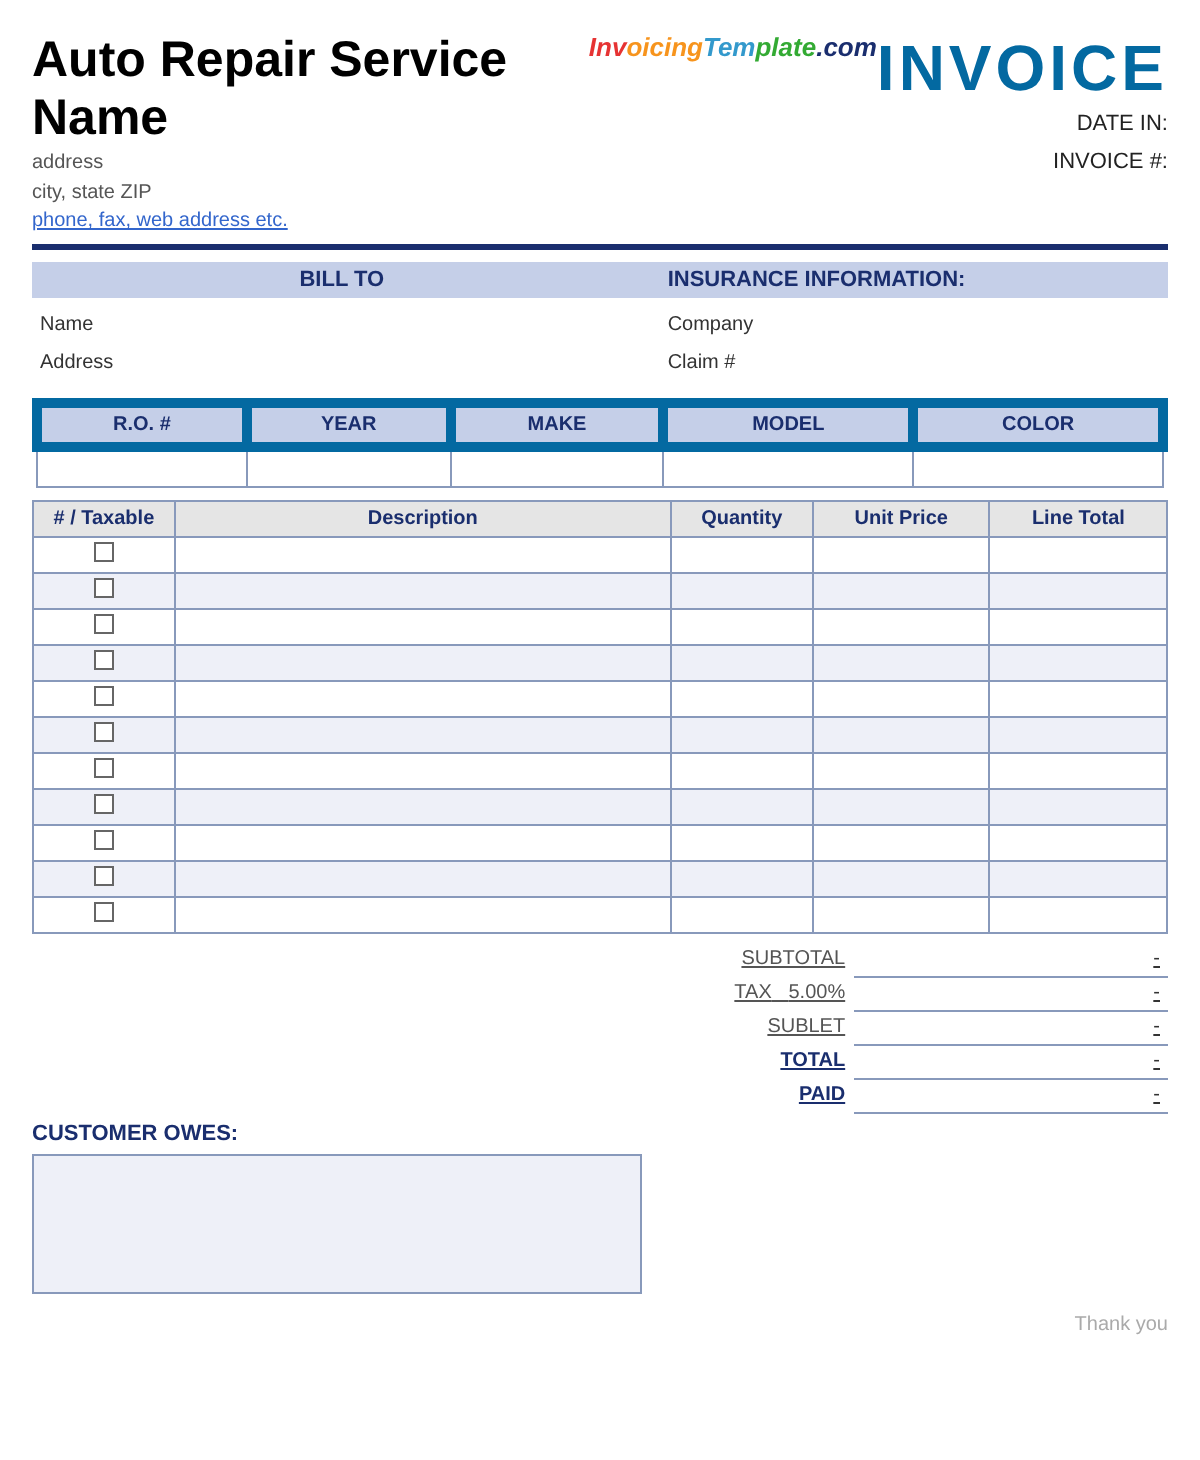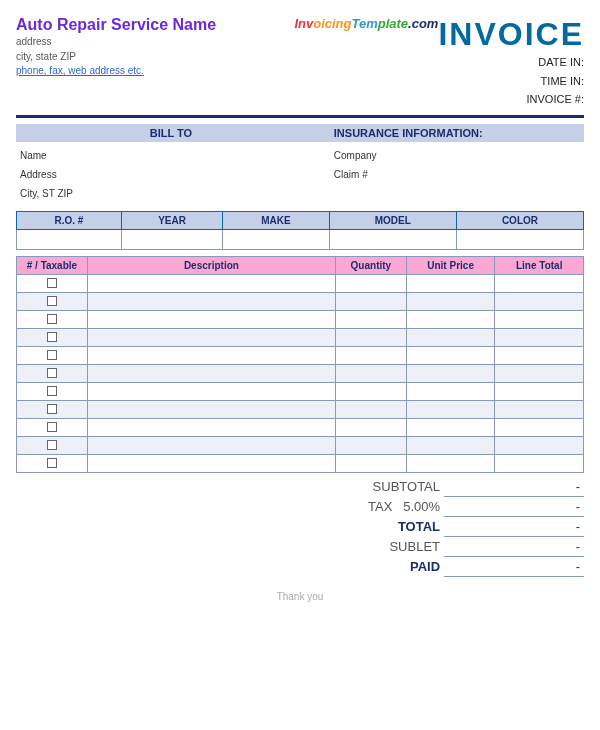--- a/index.html
+++ b/index.html
@@ -15,23 +15,23 @@
 
     
     .header {
       display: flex;
       justify-content: space-between;
       align-items: flex-start;
       margin-bottom: 6px;
     }
     .company-info { flex: 1; }
     .company-name {
-      font-size: 16px;
-      font-weight: bold;
-      color: #6d28d9;
+      font-size: 25px;
+      font-weight: bold;
+      color: #000000;
     }
     .company-address { font-size: 10px; color: #555; line-height: 1.5; }
     .company-link { font-size: 10px; color: #3366cc; text-decoration: underline; }
     .invoice-logo { font-size: 32px; font-weight: bold; color: #0369a1; letter-spacing: 2px; }
     .header-right { text-align: right; }
     .header-dates { font-size: 11px; color: #1a2e6e; font-weight: bold; line-height: 1.7; }
     .header-dates span { color: #222; font-weight: normal; }
     .header-middle {
       display: flex;
       flex-direction: column;
@@ -78,41 +78,41 @@
     .insurance-section .section-header { text-align: left; padding-left: 8px; }
 
     
     .vehicle-table {
       width: 100%;
       border-collapse: collapse;
       margin: 8px 0 6px 0;
     }
     .vehicle-table th {
       background: #c5cfe8;
-      border: 1px solid #0369a1;
+      border: 5px solid #0369a1;
       text-align: center;
       font-size: 10px;
       font-weight: bold;
       color: #1a2e6e;
       padding: 3px 2px;
     }
     .vehicle-table td {
       border: 1px solid #8899bb;
       height: 20px;
       padding: 2px;
     }
 
     
     .items-table {
       width: 100%;
       border-collapse: collapse;
       margin-bottom: 4px;
     }
     .items-table th {
-      background: #f9a8d4;
+      background: #e5e5e5;
       border: 1px solid #8899bb;
       text-align: center;
       font-size: 10px;
       font-weight: bold;
       color: #1a2e6e;
       padding: 3px 2px;
     }
     .items-table td {
       border: 1px solid #8899bb;
       height: 18px;
@@ -152,23 +152,24 @@
       border: 1px solid #8899bb;
       height: 70px;
       width: 100%;
       background: #eef0f8;
     }
     .totals-table {
       width: 100%;
       border-collapse: collapse;
     }
     .totals-table td {
-      font-size: 13px;
+      font-size: 10px;
       padding: 2px 4px;
       height: 17px;
+      text-decoration: underline;
     }
     .totals-label {
       text-align: right;
       color: #555;
     }
     .totals-bold {
       font-weight: bold;
       color: #1a2e6e;
       text-align: right;
     }
@@ -211,36 +212,32 @@
     <div class="invoicing-template">
       <span class="it-inv">Inv</span><span class="it-oicing">oicing</span><span class="it-tem">Tem</span><span class="it-plate">plate</span><span class="it-com">.com</span>
     </div>
   </div>
   <div class="header-right">
     <div class="invoice-logo">INVOICE</div>
     <div class="header-dates">
       <span>DATE IN:</span><span></span>
     </div>
     <div class="header-dates">
-      <span>TIME IN:</span><span></span>
-    </div>
-    <div class="header-dates">
       <span>INVOICE #:</span><span></span>
     </div>
   </div>
 </div>
 
 <hr class="divider">
 
 <div class="two-col">
   <div class="bill-to-section">
     <div class="section-header">BILL TO</div>
     <div class="bill-info-row">Name</div>
     <div class="bill-info-row">Address</div>
-    <div class="bill-info-row">City, ST ZIP</div>
   </div>
   <div class="insurance-section">
     <div class="section-header">INSURANCE INFORMATION:</div>
     <div class="ins-info-row">Company</div>
     <div class="ins-info-row">Claim #</div>
   </div>
 </div>
 
 <table class="vehicle-table">
   <thead>
@@ -382,34 +379,38 @@
     <tbody>
         <tr>
       <td class="totals-label">SUBTOTAL</td>
       <td class="totals-value totals-value-dash">-</td>
     </tr>
     <tr>
       <td class="totals-label"><span>TAX</span> &nbsp; <span>5.00%</span></td>
       <td class="totals-value totals-value-dash">-</td>
     </tr>
     <tr>
+      <td class="totals-label">SUBLET</td>
+      <td class="totals-value totals-value-dash">-</td>
+    </tr>
+    <tr>
       <td class="totals-bold">TOTAL</td>
-      <td class="totals-value totals-value-dash">-</td>
-    </tr>
-    <tr>
-      <td class="totals-label">SUBLET</td>
       <td class="totals-value totals-value-dash">-</td>
     </tr>
     <tr>
       <td class="totals-bold">PAID</td>
       <td class="totals-value totals-value-dash">-</td>
     </tr>
   </tbody>
     </table>
 </div>
 
 <div class="bottom-section">
+  <div class="customer-owes">
+    <div class="customer-owes-label">CUSTOMER OWES:</div>
+    <div class="customer-owes-box"></div>
+  </div>
   <div style="flex:1;"></div>
 </div>
 
-<div style="text-align:center; font-size:10px; color:#aaa; margin-top:10px;">
+<div style="text-align:right; font-size:10px; color:#aaa; margin-top:10px;">
   <span>Thank you</span>
 </div>
 
 </body></html>

